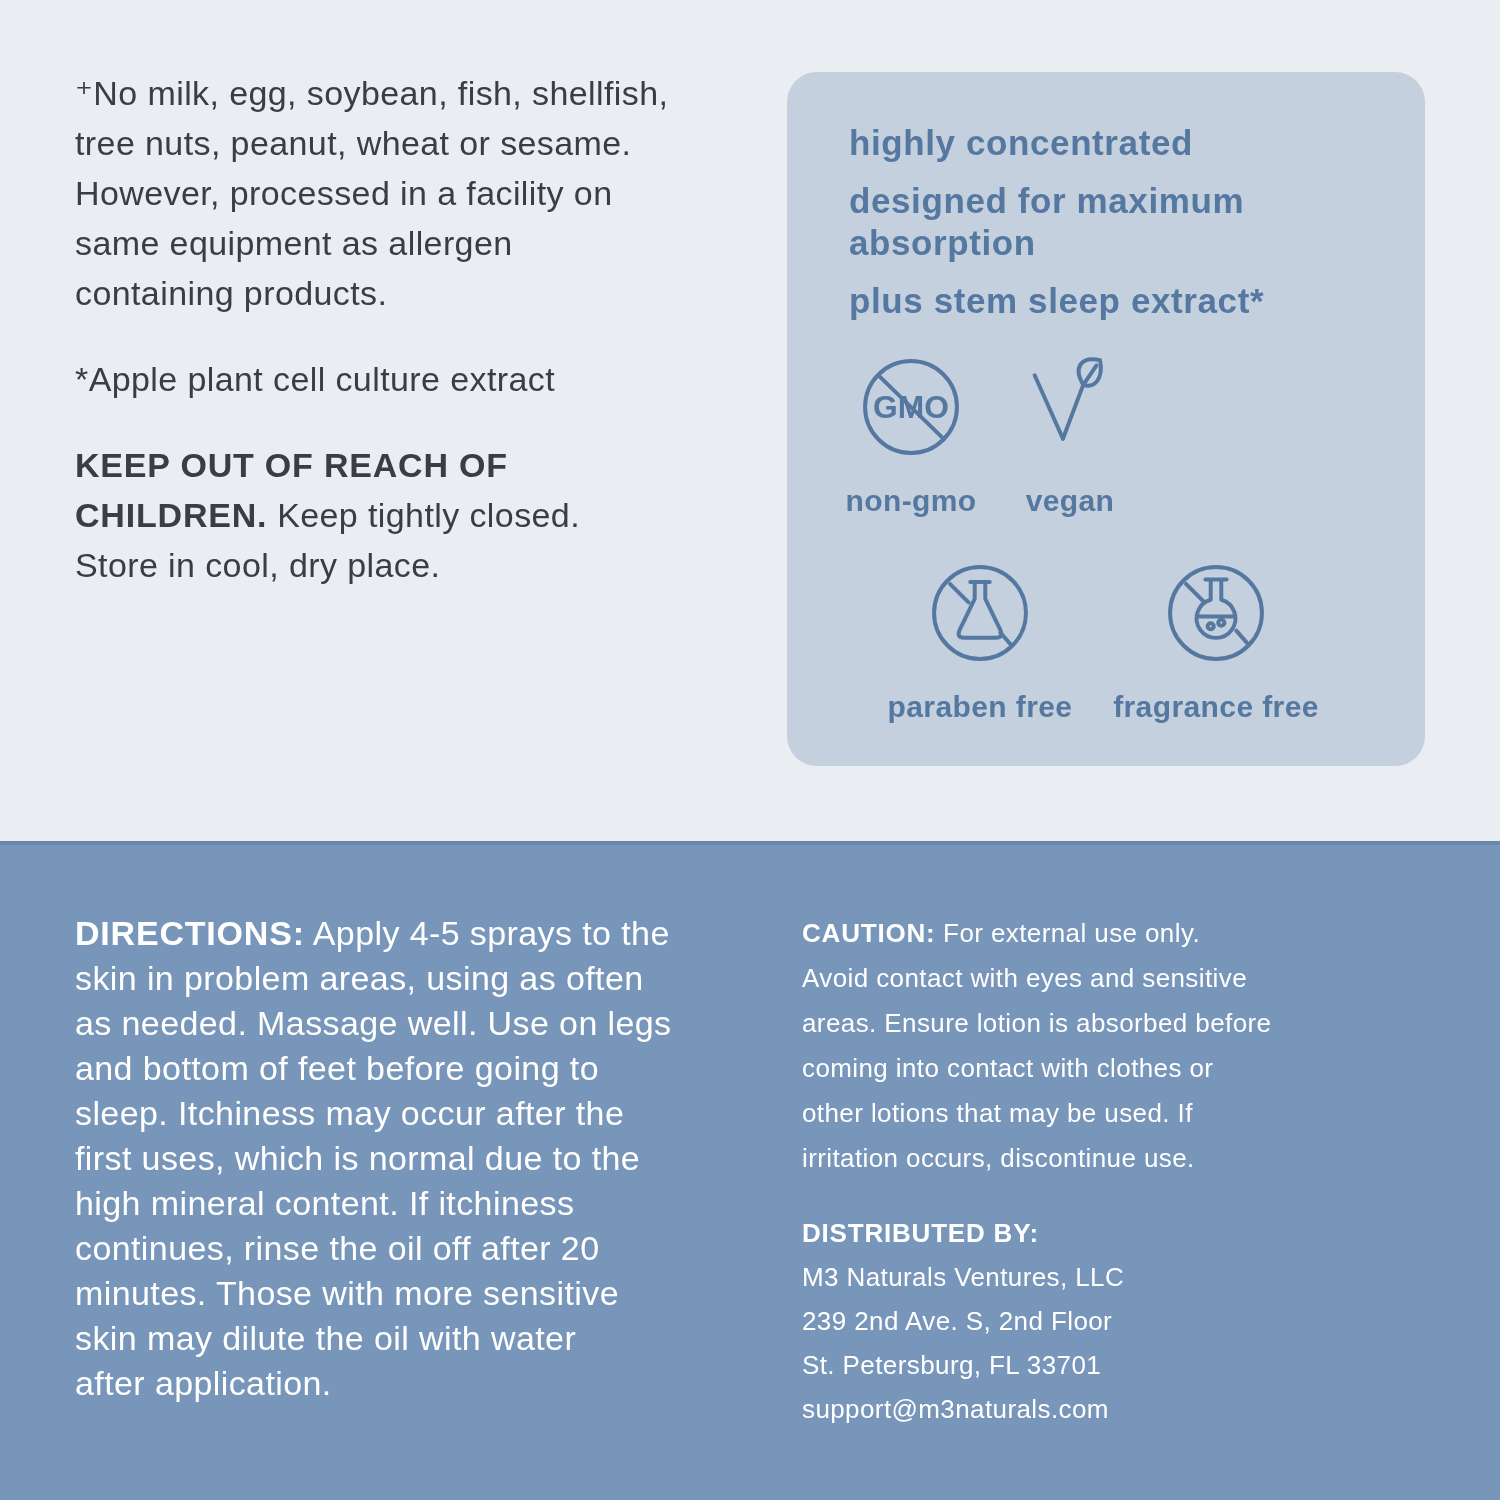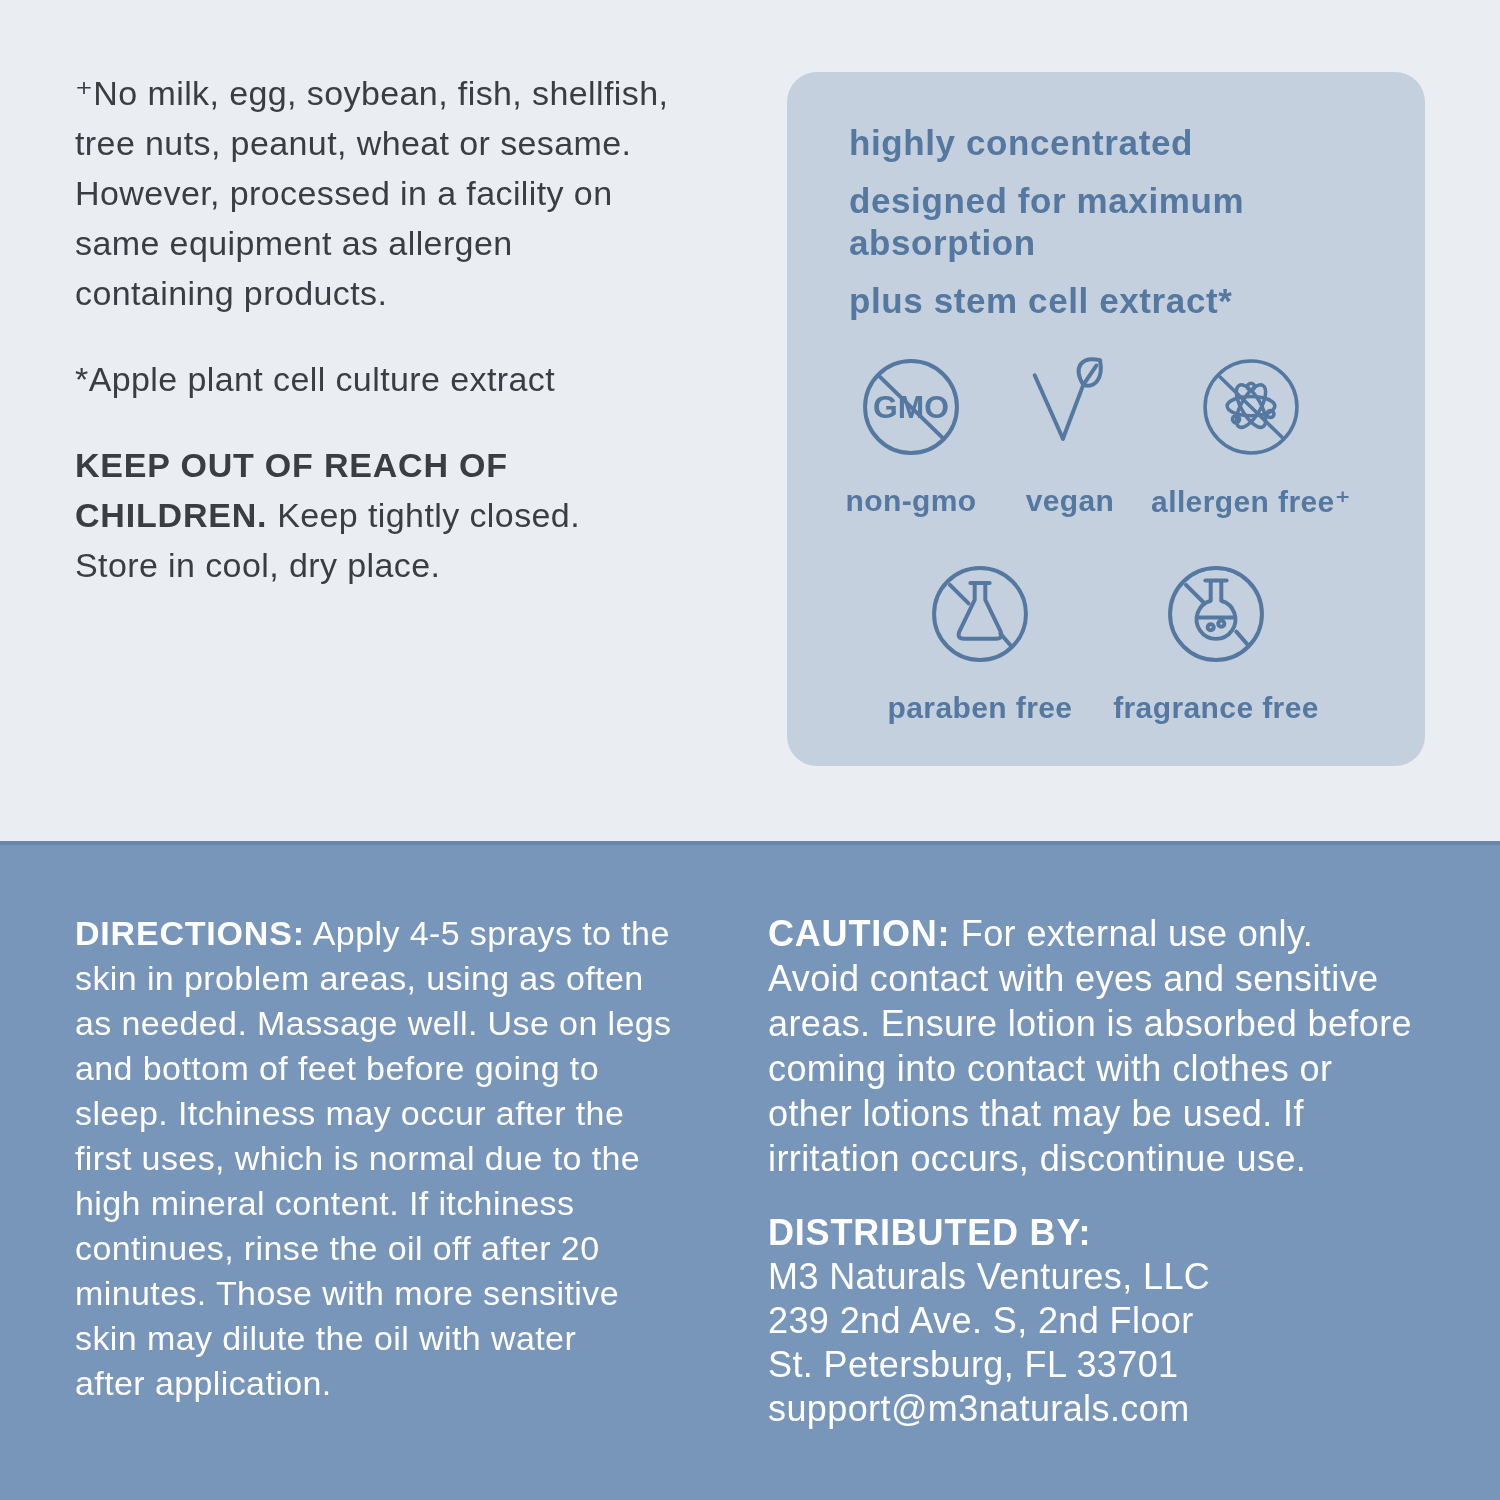--- a/index.html
+++ b/index.html
@@ -67,22 +67,22 @@
     position:absolute;left:0;top:841px;width:1500px;height:659px;
     background:var(--bottom-bg);
     border-top:4px solid var(--bottom-border);
     color:var(--text-light);
   }
   .directions-col{
     position:absolute;left:75px;top:66px;width:690px;
     font-size:34px;line-height:45px;letter-spacing:0.4px;
   }
   .caution-col{
-    position:absolute;left:768px;top:66px;width:680px;
-    font-size:36px;line-height:45px;letter-spacing:0.4px;
+    position:absolute;left:802px;top:66px;width:680px;
+    font-size:26px;line-height:45px;letter-spacing:0.4px;
   }
   .distributor-block{margin-top:30px;line-height:44px;}
 </style>
 </head>
 <body>
 
 <div class="top-section">
 
   <div class="ingredients-col">
     <p class="pre gap-lg">⁺No milk, egg, soybean, fish, shellfish,
@@ -94,21 +94,21 @@
     <p class="pre"><span class="lead">KEEP OUT OF REACH OF
 CHILDREN.</span><span> Keep tightly closed.
 Store in cool, dry place.</span></p>
   </div>
 
   <div class="benefits-panel">
     <div class="panel-headings">
       <div class="panel-heading pre">highly concentrated</div>
       <div class="panel-heading pre">designed for maximum
 absorption</div>
-      <div class="panel-heading pre">plus stem cell extract*</div>
+      <div class="panel-heading pre">plus stem sleep extract*</div>
     </div>
 
     <div class="badges-row badges-row-1">
       <div class="badge">
         <span class="icon">
           <svg width="106" height="106" viewBox="0 0 120 120" fill="none" stroke="currentColor" stroke-width="4.5" stroke-linecap="round">
             <circle cx="60" cy="60" r="52"></circle>
             <line x1="24" y1="25" x2="97" y2="96"></line>
             <text x="60" y="73" text-anchor="middle" stroke="none" fill="currentColor" font-size="36" font-weight="700" font-family="Liberation Sans, DejaVu Sans, sans-serif">GMO</text>
           </svg>
@@ -118,35 +118,20 @@
       <div class="badge">
         <span class="icon">
           <svg width="106" height="106" viewBox="0 0 120 120" fill="none" stroke="currentColor" stroke-width="4.5" stroke-linecap="round" stroke-linejoin="round">
             <path d="M20 24 L52 96"></path>
             <path d="M52 96 L75 35"></path>
             <path d="M75 35 C 63 15, 73 2, 94 7 C 98 28, 88 39, 75 35 Z"></path>
             <path d="M75 35 L90 13"></path>
           </svg>
         </span>
         <span class="badge-label">vegan</span>
-      </div>
-      <div class="badge">
-        <span class="icon">
-          <svg width="106" height="106" viewBox="0 0 120 120" fill="none" stroke="currentColor" stroke-width="4" stroke-linecap="round">
-            <circle cx="60" cy="60" r="52"></circle>
-            <ellipse cx="60" cy="59" rx="27" ry="11"></ellipse>
-            <ellipse cx="60" cy="59" rx="27" ry="11" transform="rotate(60 60 59)"></ellipse>
-            <ellipse cx="60" cy="59" rx="27" ry="11" transform="rotate(-60 60 59)"></ellipse>
-            <circle cx="60" cy="37" r="4"></circle>
-            <circle cx="82" cy="68" r="4"></circle>
-            <circle cx="43" cy="74" r="4"></circle>
-            <line x1="25" y1="26" x2="96" y2="95"></line>
-          </svg>
-        </span>
-        <span class="badge-label">allergen free⁺</span>
       </div>
     </div>
 
     <div class="badges-row badges-row-2">
       <div class="badge">
         <span class="icon">
           <svg width="106" height="106" viewBox="0 0 120 120" fill="none" stroke="currentColor" stroke-width="4.5" stroke-linecap="round" stroke-linejoin="round">
             <circle cx="60" cy="60" r="52"></circle>
             <path d="M49 25 H71"></path>
             <path d="M54 27 V44 L37 79 Q33 88 42 88 L78 88 Q87 88 83 79 L66 44 V27"></path>

